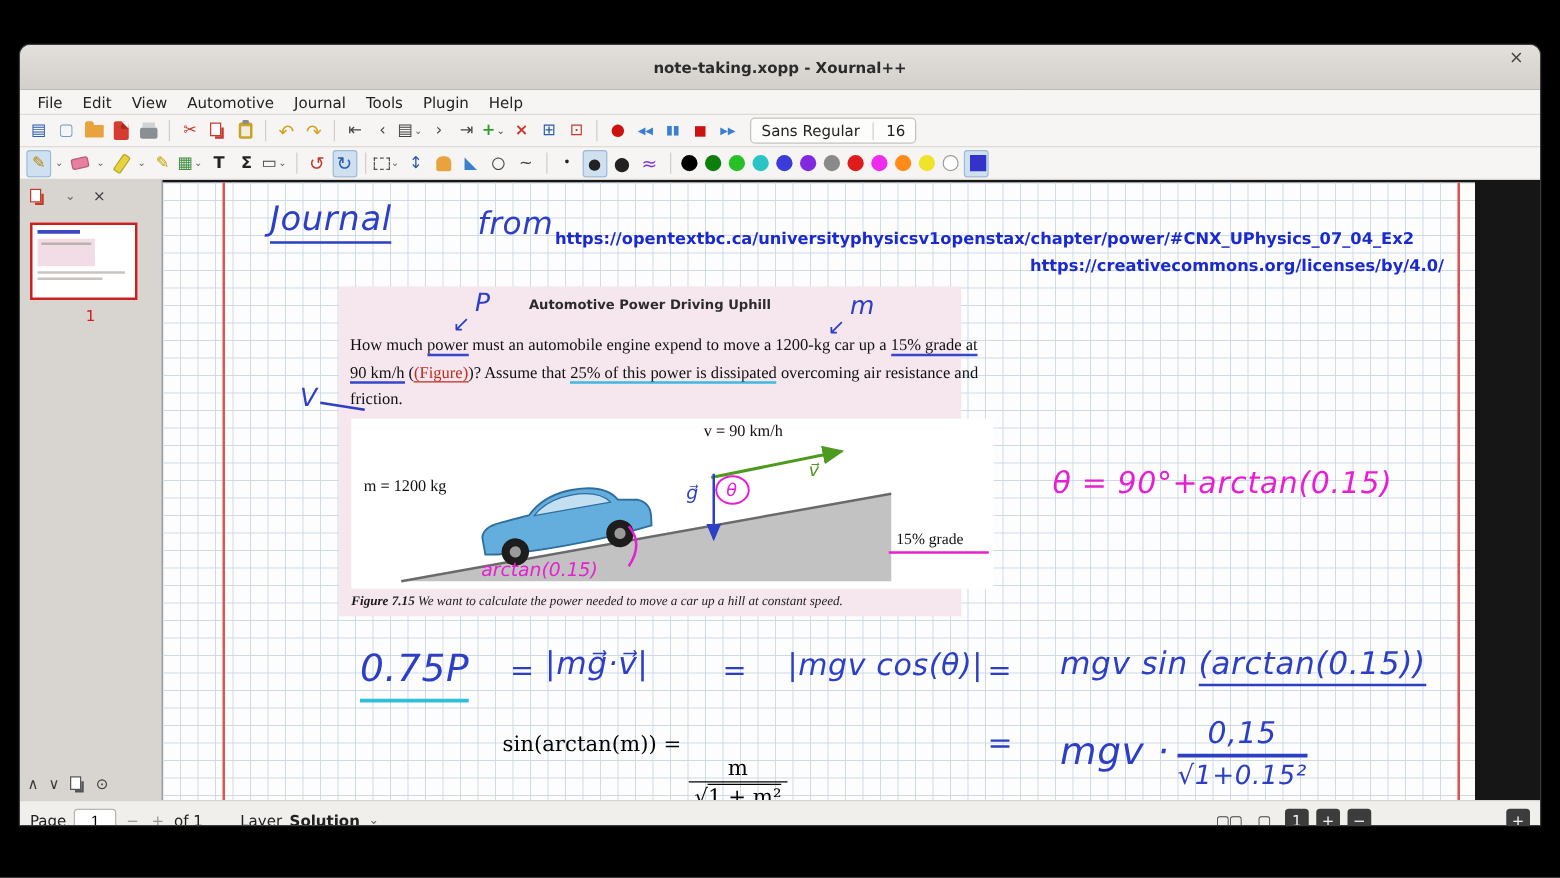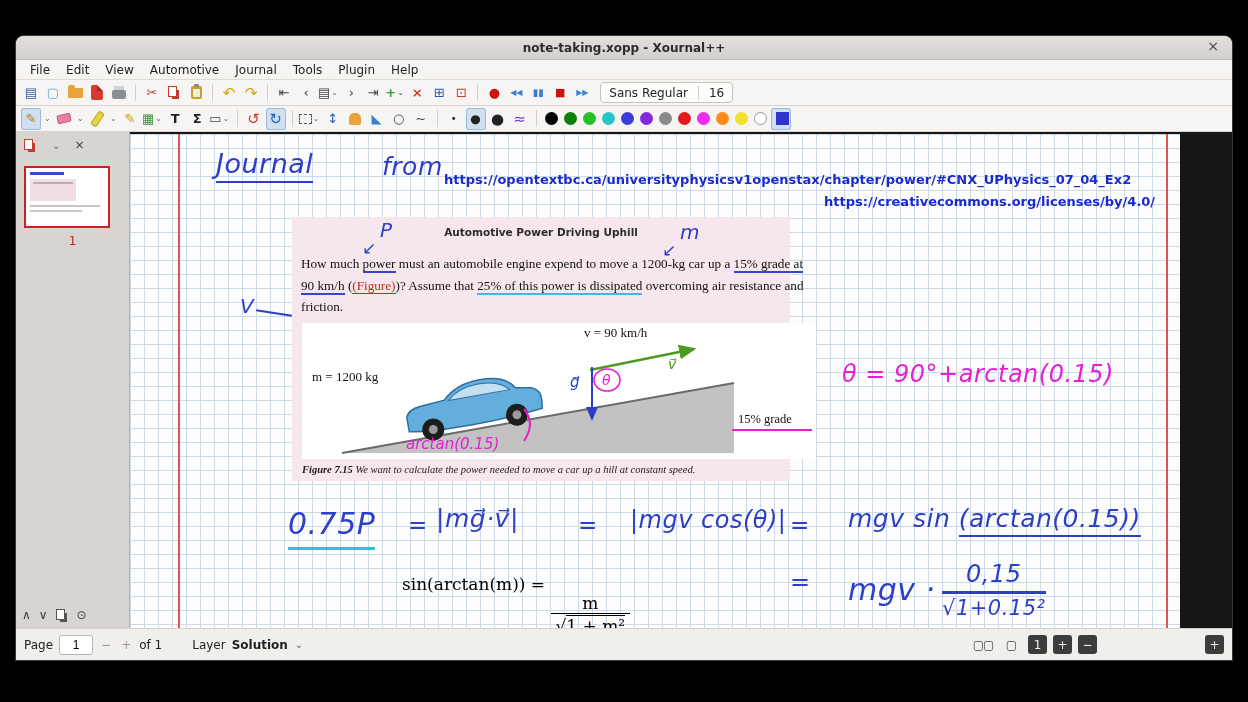--- a/index.html
+++ b/index.html
@@ -3,21 +3,21 @@
 <meta charset="utf-8">
 <style>
   * { margin:0; padding:0; box-sizing:border-box; }
   html,body { width:1248px; height:702px; background:#000; overflow:hidden;
               font-family:"DejaVu Sans", sans-serif; }
   .window { position:absolute; left:16px; top:36px; width:1216px; height:624px;
             background:#f6f5f3; border-radius:8px 8px 0 0; overflow:hidden;
             box-shadow:0 0 0 1px #3a3a3a; }
 
   
-  .titlebar { height:24px; background:linear-gradient(#e3e0dc,#d3cfca);
+  .titlebar { height:36px; background:linear-gradient(#e3e0dc,#d3cfca);
               border-bottom:1px solid #bdb9b4; display:flex; align-items:center;
               justify-content:center; position:relative; font-size:12px;
               font-weight:bold; color:#2b2b2b; }
   .titlebar .close { position:absolute; right:10px; top:2px; font-size:14px;
               font-weight:normal; color:#444; width:18px; text-align:center; cursor:default;}
   .menubar { height:20px; background:#f6f5f3; border-bottom:1px solid #ddd9d5;
              display:flex; align-items:center; padding-left:6px; font-size:12px; color:#222;}
   .menubar span { padding:2px 8px; border-radius:3px; }
 
   
@@ -80,21 +80,21 @@
 
   
   .hw  { font-style:italic; color:#2d3fc4; white-space:nowrap; letter-spacing:0.5px;}
   .hw-m{ font-style:italic; color:#e620d2; white-space:nowrap; letter-spacing:0.5px;}
   .u-head { border-bottom:2.5px solid #2d3fc4; padding-bottom:2px; }
   .u-teal { border-bottom:3px solid #2ec0d8; padding-bottom:6px; }
   .u-blue { border-bottom:2.5px solid #2d3fc4; padding-bottom:2px;}
   .url { color:#1b2ace; font-weight:bold; font-size:13px; white-space:nowrap;}
 
   
-  .exbox { position:absolute; left:162px; top:83px; width:498px; height:264px;
+  .exbox { position:absolute; left:141px; top:83px; width:498px; height:264px;
            background:#f6e7ee; }
   .ex-title { position:absolute; top:9px; left:0; width:100%; text-align:center;
               font-size:10.5px; font-weight:bold; color:#2b2b2b; }
   .ex-body { position:absolute; left:9px; top:36px; width:518px; font-size:13.2px;
              font-family:"Liberation Serif","DejaVu Serif",serif; line-height:21.5px; color:#101010;}
   .u-ink  { border-bottom:2px solid #3647cc; }
   .u-cyan { border-bottom:2px solid #3fb9e0; }
   .link-red { color:#c22a1c; border-bottom:1.5px solid #c22a1c; }
   .figwrap { position:absolute; left:10px; top:106px; width:514px; height:136px; background:#ffffff; }
   .caption { position:absolute; left:10px; top:247px; width:514px; font-size:10.5px;

